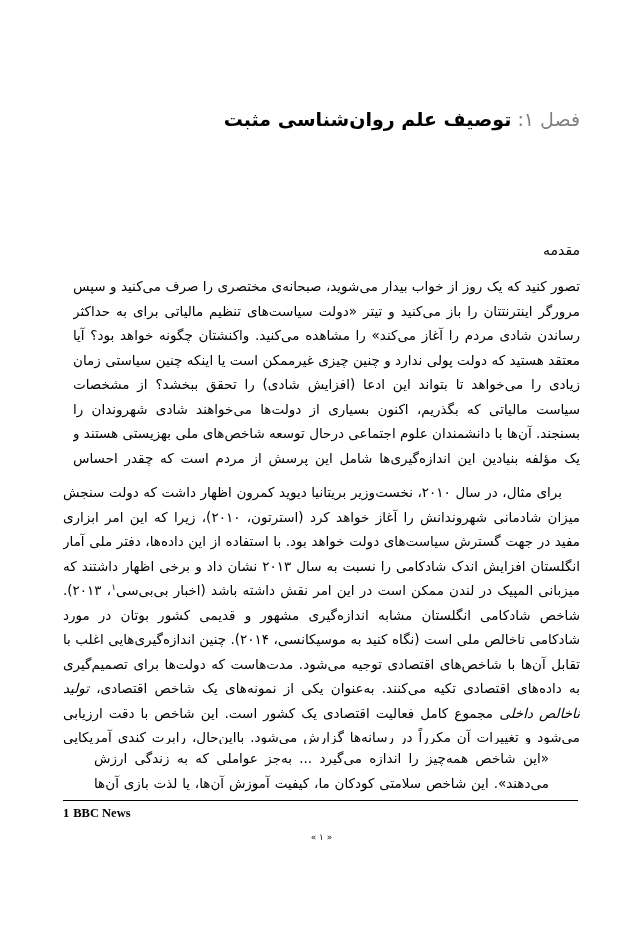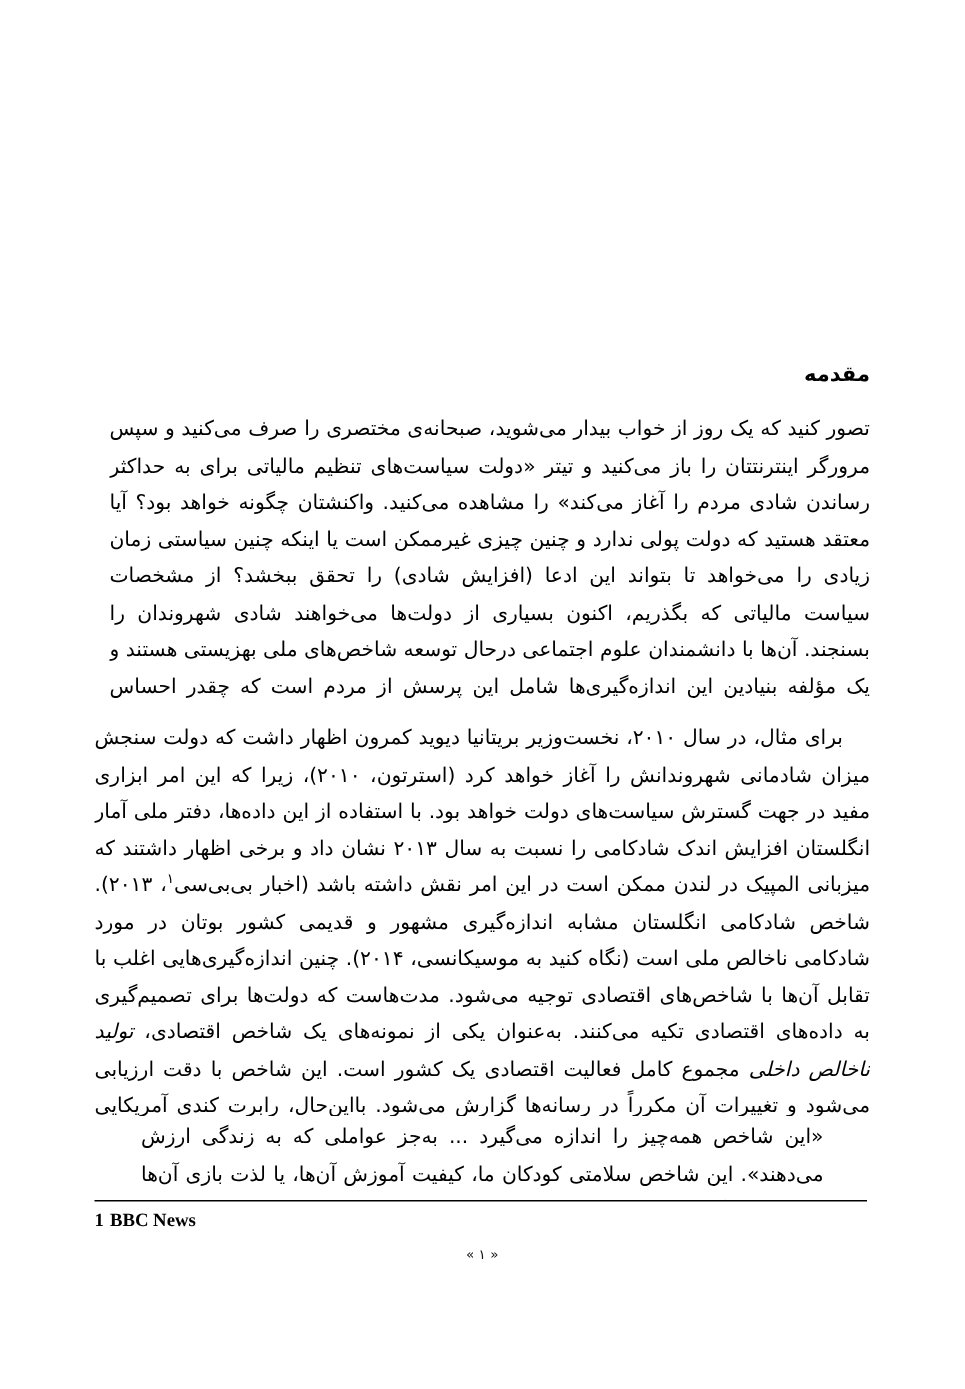--- a/index.html
+++ b/index.html
@@ -38,21 +38,21 @@
     font-weight: bold;
   }
   .section-heading {
     position: absolute;
     top: 242px;
     right: 63px;
     margin: 0;
     direction: rtl;
     text-align: center;
     font-size: 14px;
-    font-weight: bold;
+    font-weight: normal;
   }
   .body-para {
     position: absolute;
     right: 63px;
     left: 63px;
     margin: 0;
     direction: rtl;
     text-align: justify;
     font-size: 13.5px;
     line-height: 24.5px;
@@ -118,20 +118,21 @@
     direction: rtl;
     font-size: 9px;
     color: #111111;
   }
 </style>
 </head>
 <body>
 
 <div class="page">
 
+  <h1 class="chapter-heading"><span class="chapter-label">فصل ۱:</span> <span class="chapter-name">توصیف علم روان‌شناسی مثبت</span></h1>
 
   <h2 class="section-heading">مقدمه</h2>
 
   <p class="body-para para-1">تصور کنید که یک روز از خواب بیدار می‌شوید، صبحانه‌ی مختصری را صرف می‌کنید و سپس مرورگر اینترنتتان را باز می‌کنید و تیتر «دولت سیاست‌های تنظیم مالیاتی برای به حداکثر رساندن شادی مردم را آغاز می‌کند» را مشاهده می‌کنید. واکنشتان چگونه خواهد بود؟ آیا معتقد هستید که دولت پولی ندارد و چنین چیزی غیرممکن است یا اینکه چنین سیاستی زمان زیادی را می‌خواهد تا بتواند این ادعا (افزایش شادی) را تحقق ببخشد؟ از مشخصات سیاست مالیاتی که بگذریم، اکنون بسیاری از دولت‌ها می‌خواهند شادی شهروندان را بسنجند. آن‌ها با دانشمندان علوم اجتماعی درحال توسعه شاخص‌های ملی بهزیستی هستند و یک مؤلفه بنیادین این اندازه‌گیری‌ها شامل این پرسش از مردم است که چقدر احساس خوشحالی می‌کنند.</p>
 
   <p class="body-para para-2"><span>برای مثال، در سال ۲۰۱۰، نخست‌وزیر بریتانیا دیوید کمرون اظهار داشت که دولت سنجش میزان شادمانی شهروندانش را آغاز خواهد کرد (استرتون، ۲۰۱۰)، زیرا که این امر ابزاری مفید در جهت گسترش سیاست‌های دولت خواهد بود. با استفاده از این داده‌ها، دفتر ملی آمار انگلستان افزایش اندک شادکامی را نسبت به سال ۲۰۱۳ نشان داد و برخی اظهار داشتند که میزبانی المپیک در لندن ممکن است در این امر نقش داشته باشد (اخبار بی‌بی‌سی</span><sup>۱</sup><span>، ۲۰۱۳). شاخص شادکامی انگلستان مشابه اندازه‌گیری مشهور و قدیمی کشور بوتان در مورد شادکامی ناخالص ملی است (نگاه کنید به موسیکانسی، ۲۰۱۴). چنین اندازه‌گیری‌هایی اغلب با تقابل آن‌ها با شاخص‌های اقتصادی توجیه می‌شود. مدت‌هاست که دولت‌ها برای تصمیم‌گیری به داده‌های اقتصادی تکیه می‌کنند. به‌عنوان یکی از نمونه‌های یک شاخص اقتصادی، </span><em>تولید ناخالص داخلی</em><span> مجموع کامل فعالیت اقتصادی یک کشور است. این شاخص با دقت ارزیابی می‌شود و تغییرات آن مکرراً در رسانه‌ها گزارش می‌شود. بااین‌حال، رابرت کندی آمریکایی (۱۹۶۸) در یک سخنرانی تکان‌دهنده در دانشگاه کانزاس بیان کرد:</span></p>
 
   <blockquote class="quote">«این شاخص همه‌چیز را اندازه می‌گیرد ... به‌جز عواملی که به زندگی ارزش می‌دهند». این شاخص سلامتی کودکان ما، کیفیت آموزش آن‌ها، یا لذت بازی آن‌ها را در برنمی‌گیرد. این</blockquote>
 
   <div class="footnote-rule"></div>

